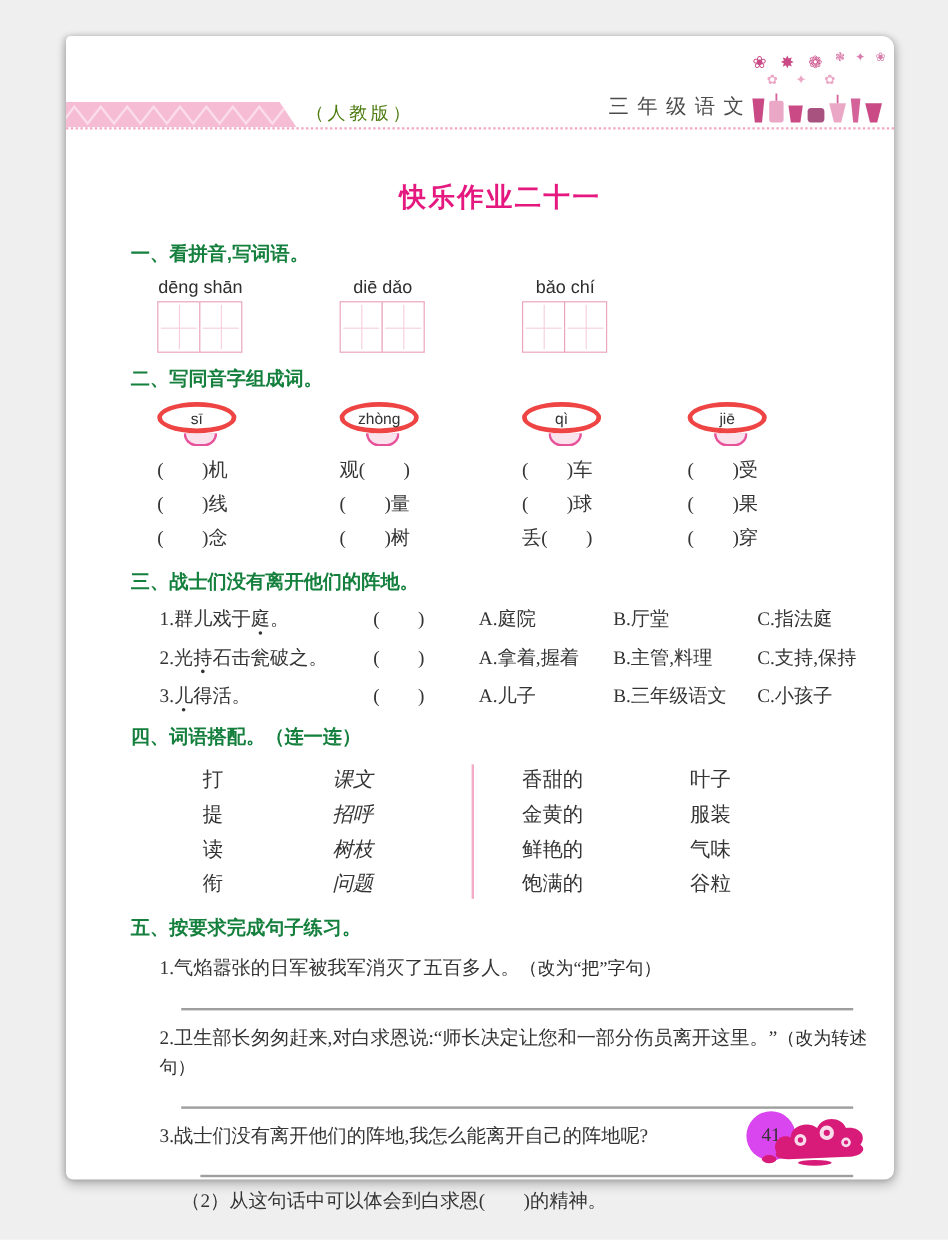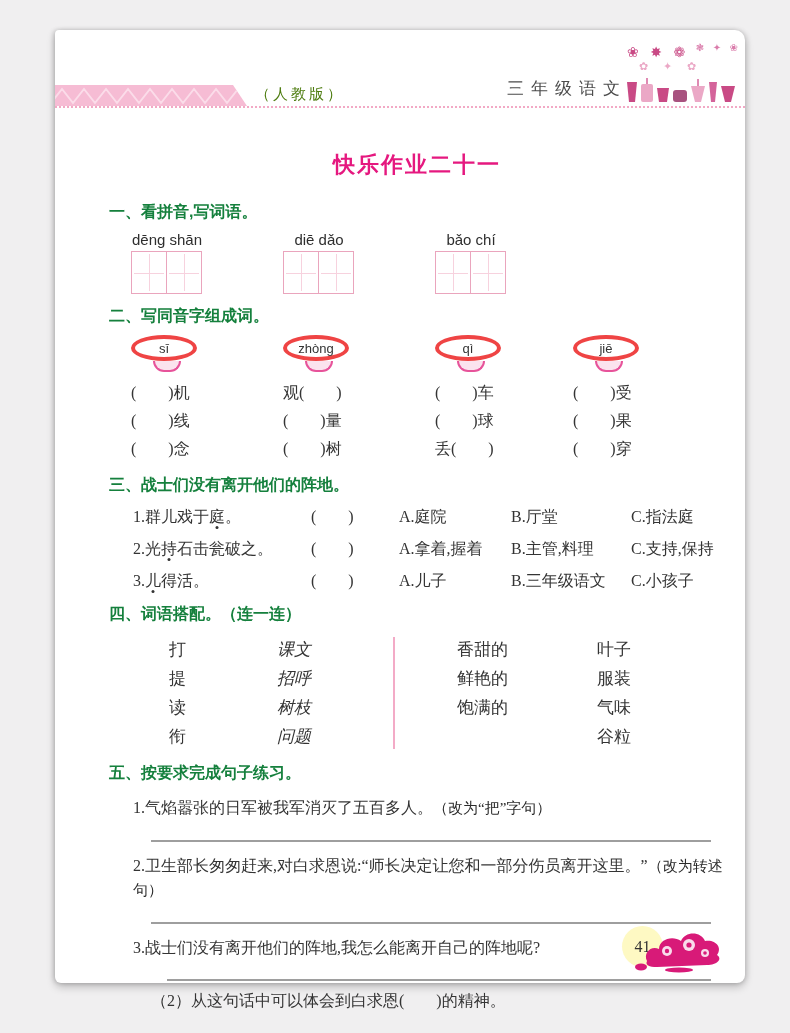--- a/index.html
+++ b/index.html
@@ -63,32 +63,32 @@
   .oa { width:112px; } .ob { width:120px; } .oc { flex:1; }
   .du { position:relative; }
   .du::after { content:""; position:absolute; width:3px; height:3px; border-radius:50%;
                background:#333; left:50%; transform:translateX(-50%); bottom:-4px; }
 
   
   .match { display:flex; margin-top:10px; padding-left:60px; font-size:17px; }
   .mcol { line-height:29px; }
   .mcol.c1 { width:108px; } .mcol.c2 { width:116px;font-style:italic; }
   .mdiv { border-left:2px solid #f3abc7; margin:2px 0 2px 0; }
-  .mcol.c3 { width:140px; padding-left:62px; box-sizing:content-box; } .mcol.c4 { flex:1; }
+  .mcol.c3 { width:140px; padding-left:40px; box-sizing:content-box; } .mcol.c4 { flex:1; }
 
   
   .q { margin-top:12px; padding-left:24px; font-size:16px; line-height:23px; }
   .q .note { font-size:15px; color:#2b2b2b; }
   .ansline { border-bottom:2px solid #9e9e9e; margin:20px 14px 4px 42px; }
   .ansline.sub { margin-left:58px; }
   .sub-q { margin-top:10px; padding-left:42px; font-size:16px; }
 
   
   .pagenum { position:absolute; right:82px; bottom:16px; width:41px; height:41px; border-radius:50%;
-             background:#fef9c3; display:flex; align-items:center; justify-content:center;
+             background:#d946ef; display:flex; align-items:center; justify-content:center;
              font-size:16px; color:#333; z-index:1; }
   .cloud { position:absolute; right:20px; bottom:6px; z-index:2; }
 </style>
 </head>
 <body>
 
 <div class="page">
 
   <div class="band">
     <svg width="192" height="21" viewBox="0 0 192 21">
@@ -216,20 +216,21 @@
       </div>
       <div class="mcol c2">
         <div>课文</div>
         <div>招呼</div>
         <div>树枝</div>
         <div>问题</div>
       </div>
       <div class="mdiv"></div>
       <div class="mcol c3">
         <div>香甜的</div>
+        <div>金黄的</div>
         <div>鲜艳的</div>
         <div>饱满的</div>
       </div>
       <div class="mcol c4">
         <div>叶子</div>
         <div>服装</div>
         <div>气味</div>
         <div>谷粒</div>
       </div>
     </div>

